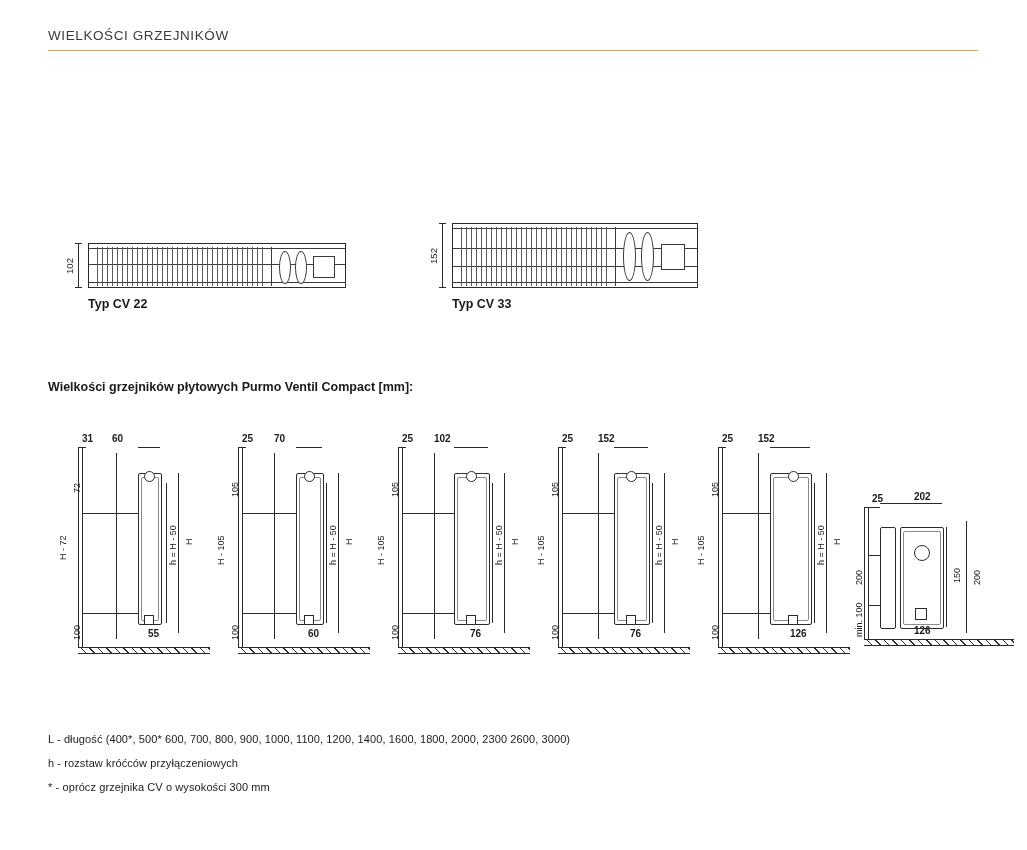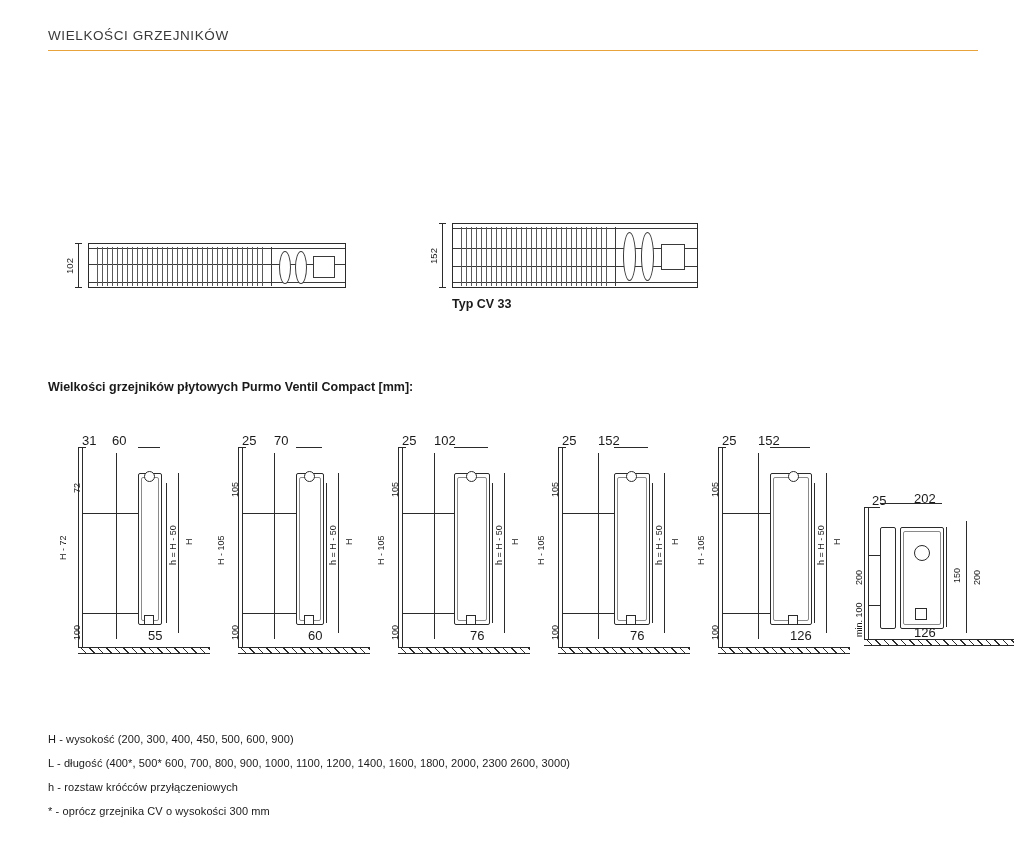--- a/index.html
+++ b/index.html
@@ -71,21 +71,21 @@
   .sv-rad .inner{position:absolute;left:2px;top:3px;right:2px;bottom:3px;border:1px solid #8a8a8a;border-radius:2px;}
   .sv-bracket{position:absolute;background:#2b2b2b;}
   .circ{position:absolute;border:1px solid #2b2b2b;border-radius:50%;background:#fff;}
   .sq{position:absolute;border:1px solid #2b2b2b;background:#fff;}
 
   .htxt{
     position:absolute;font-size:9px;color:#1a1a1a;white-space:nowrap;
     transform-origin:left top;
   }
   .rot{transform:rotate(-90deg);}
-  .topdim{position:absolute;font-size:13px;color:#1a1a1a;white-space:nowrap;}
+  .topdim{position:absolute;font-size:10px;color:#1a1a1a;white-space:nowrap;font-weight:bold;}
   .dimline{position:absolute;height:1px;background:#2b2b2b;}
   .dimlineV{position:absolute;width:1px;background:#2b2b2b;}
 
   
   .sideblock44{position:absolute;left:840px;top:60px;width:190px;height:200px;}
 
   
   .notes{position:absolute;left:48px;top:733px;width:900px;}
   .notes div{font-size:11px;color:#1a1a1a;margin-bottom:12px;letter-spacing:.1px;}
 </style>
@@ -116,20 +116,21 @@
         <div class="panelline" style="bottom:4px;"></div>
         <div class="fins">
           <div style="position:absolute;left:6px;top:1px;width:170px;height:39px;
             background:repeating-linear-gradient(90deg,#5a5a5a 0 1px,transparent 1px 5px);"></div>
           <div style="position:absolute;left:180px;top:1px;width:70px;height:39px;border-left:1px solid #3a3a3a;"></div>
           <div class="ell" style="left:188px;top:5px;width:10px;height:31px;"></div>
           <div class="ell" style="left:204px;top:5px;width:10px;height:31px;"></div>
           <div class="sq" style="left:222px;top:10px;width:20px;height:20px;border:1px solid #3a3a3a;"></div>
         </div>
       </div>
+      <div class="radcaption">Typ CV 22</div>
     </div>
 
     <div class="radblock" style="left:452px;top:128px;">
       <div class="vdim" style="left:-10px;top:0px;height:65px;">
         <div class="bar"></div>
           <div class="tick" style="top:0;"></div>
           <div class="tick" style="bottom:0;"></div>
         <div class="txt">152</div>
       </div>
       <div class="xsec" style="width:246px;height:65px;">
@@ -323,19 +324,18 @@
       <div class="htxt rot" style="left:112px;top:98px;">150</div>
       <div class="htxt rot" style="left:132px;top:100px;">200</div>
       <div class="topdim" style="left:74px;top:140px;">126</div>
       <div class="dimlineV" style="left:106px;top:42px;height:100px;"></div>
       <div class="dimlineV" style="left:126px;top:36px;height:112px;"></div>
     </div>
 
   </div>
 
   <div class="notes">
-    <div>H - wysokość (200, 300, 400, 450, 500, 600, 900)</div>
     <div>L - długość (400*, 500* 600, 700, 800, 900, 1000, 1100, 1200, 1400, 1600, 1800, 2000, 2300  2600, 3000)</div>
     <div>h - rozstaw króćców przyłączeniowych</div>
     <div>* - oprócz grzejnika CV o wysokości 300 mm</div>
   </div>
 
 </div>
 
 </body></html>

